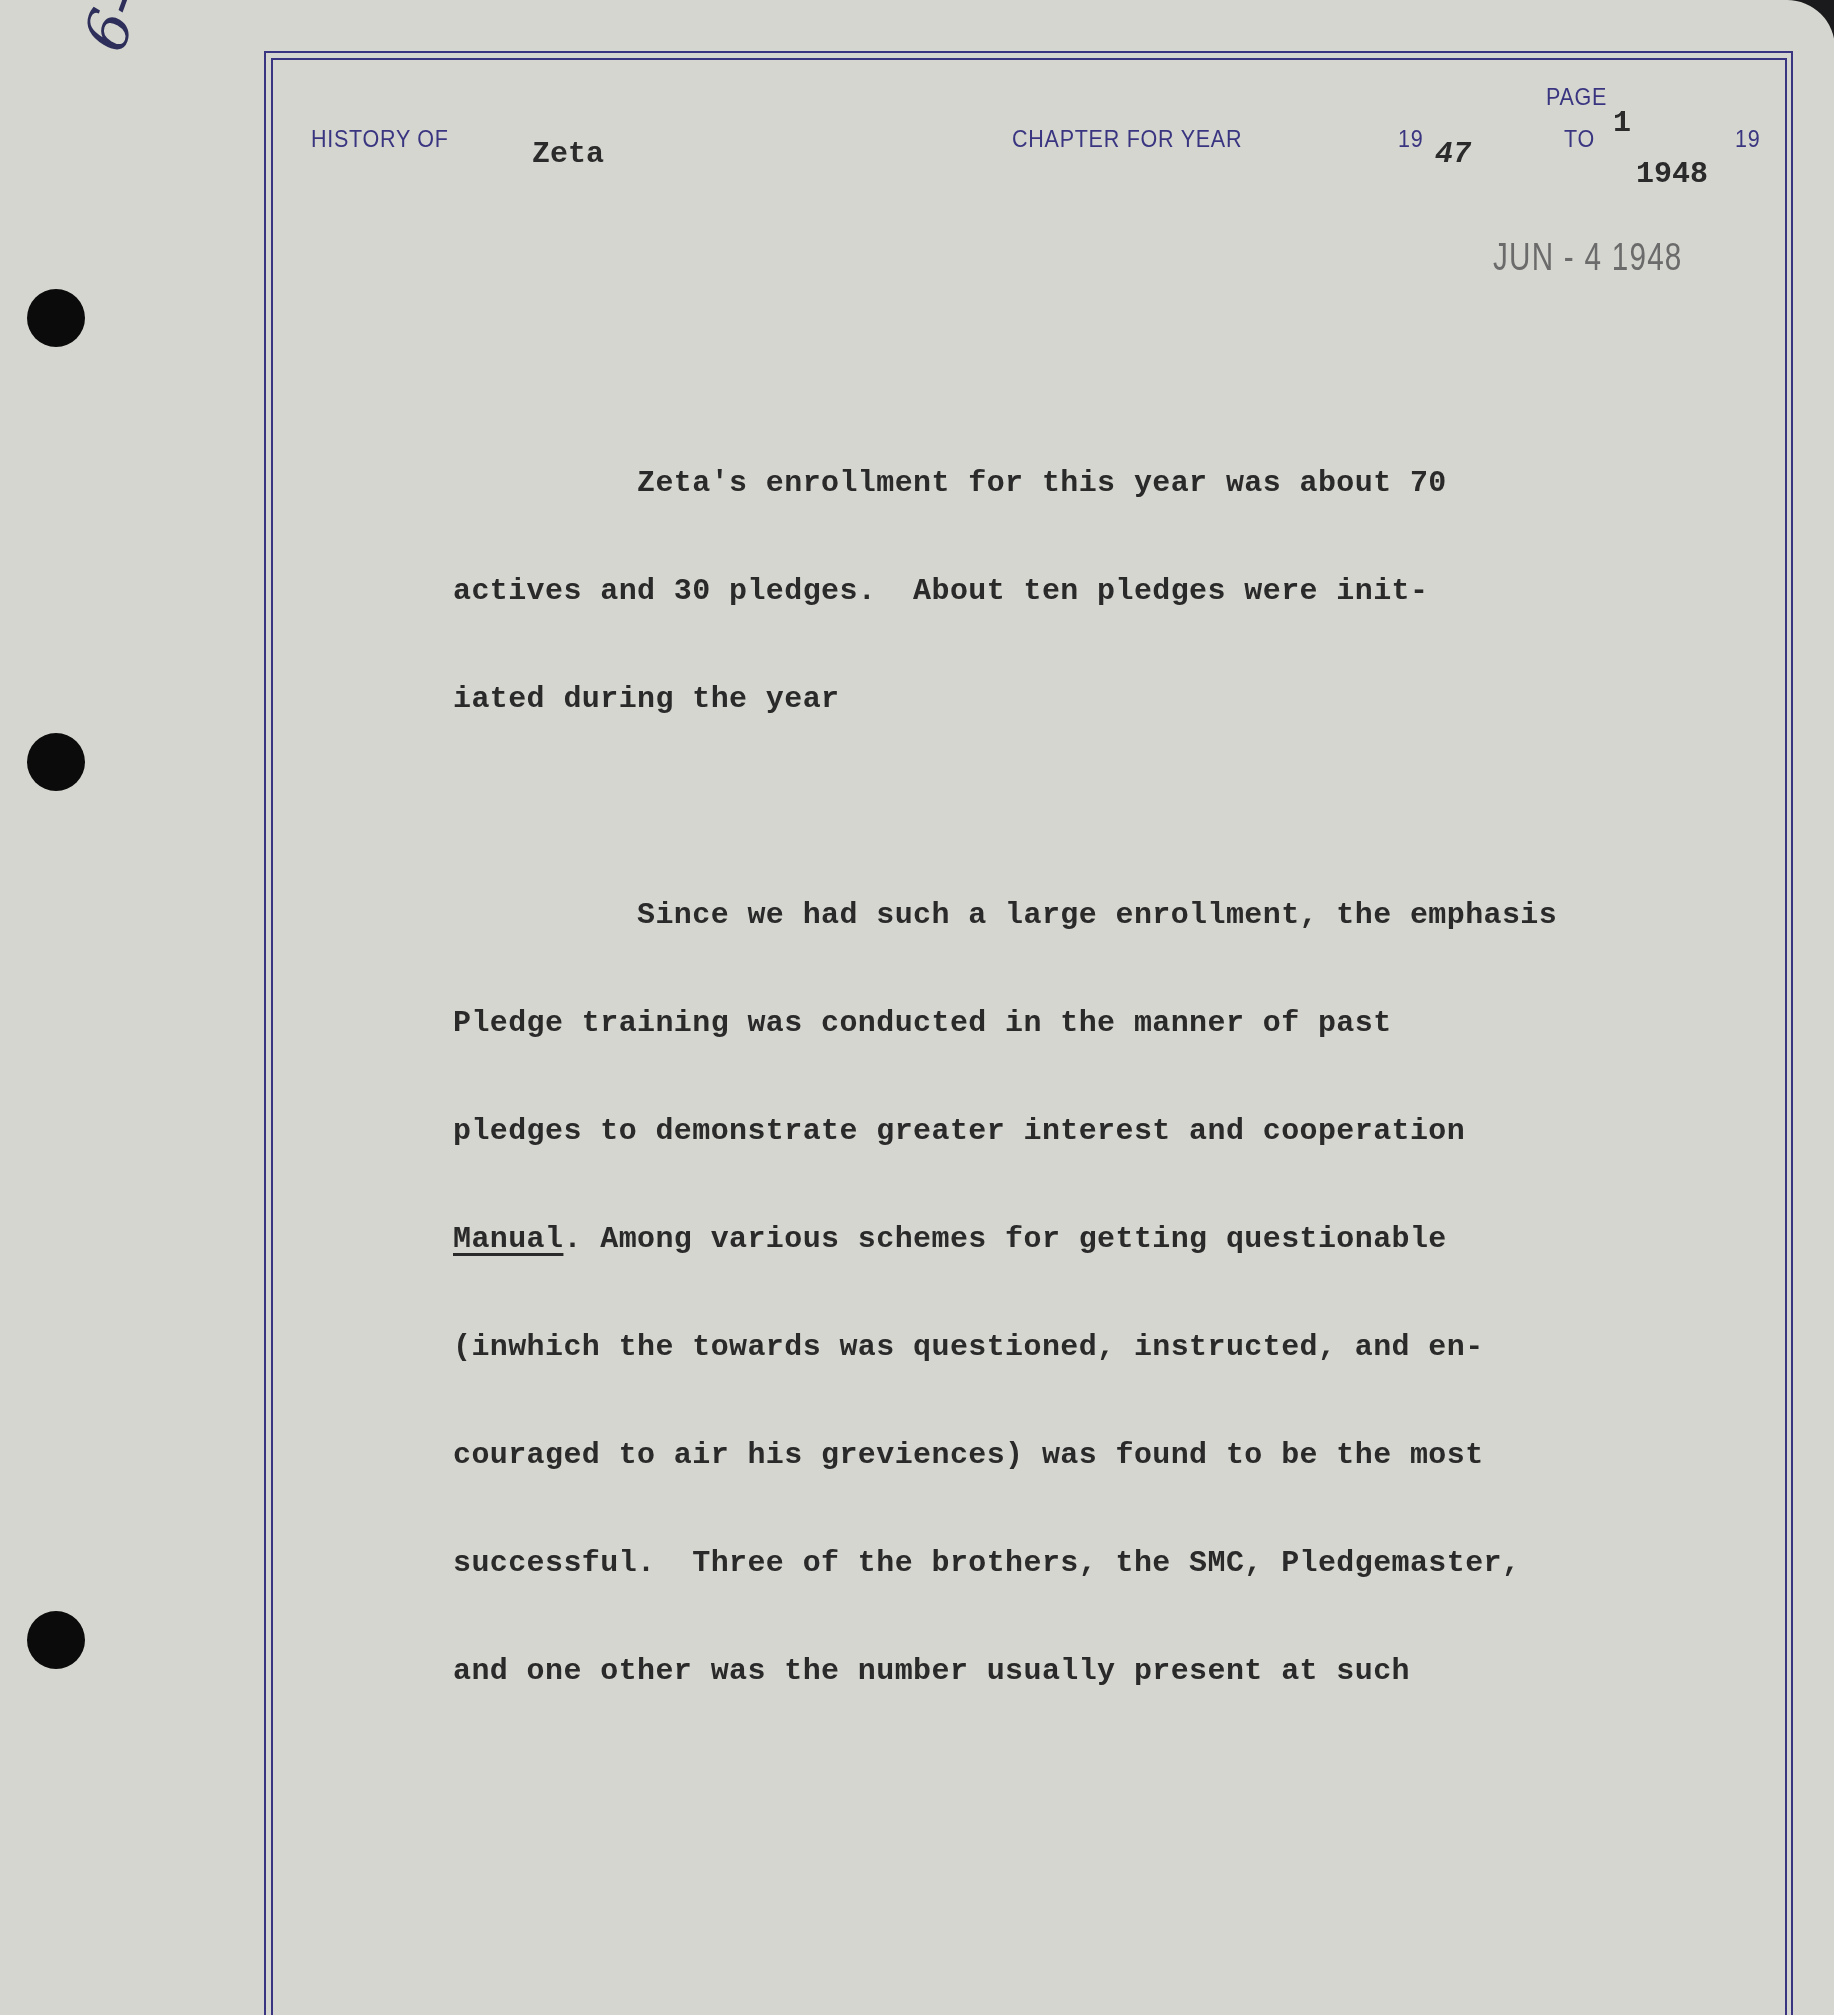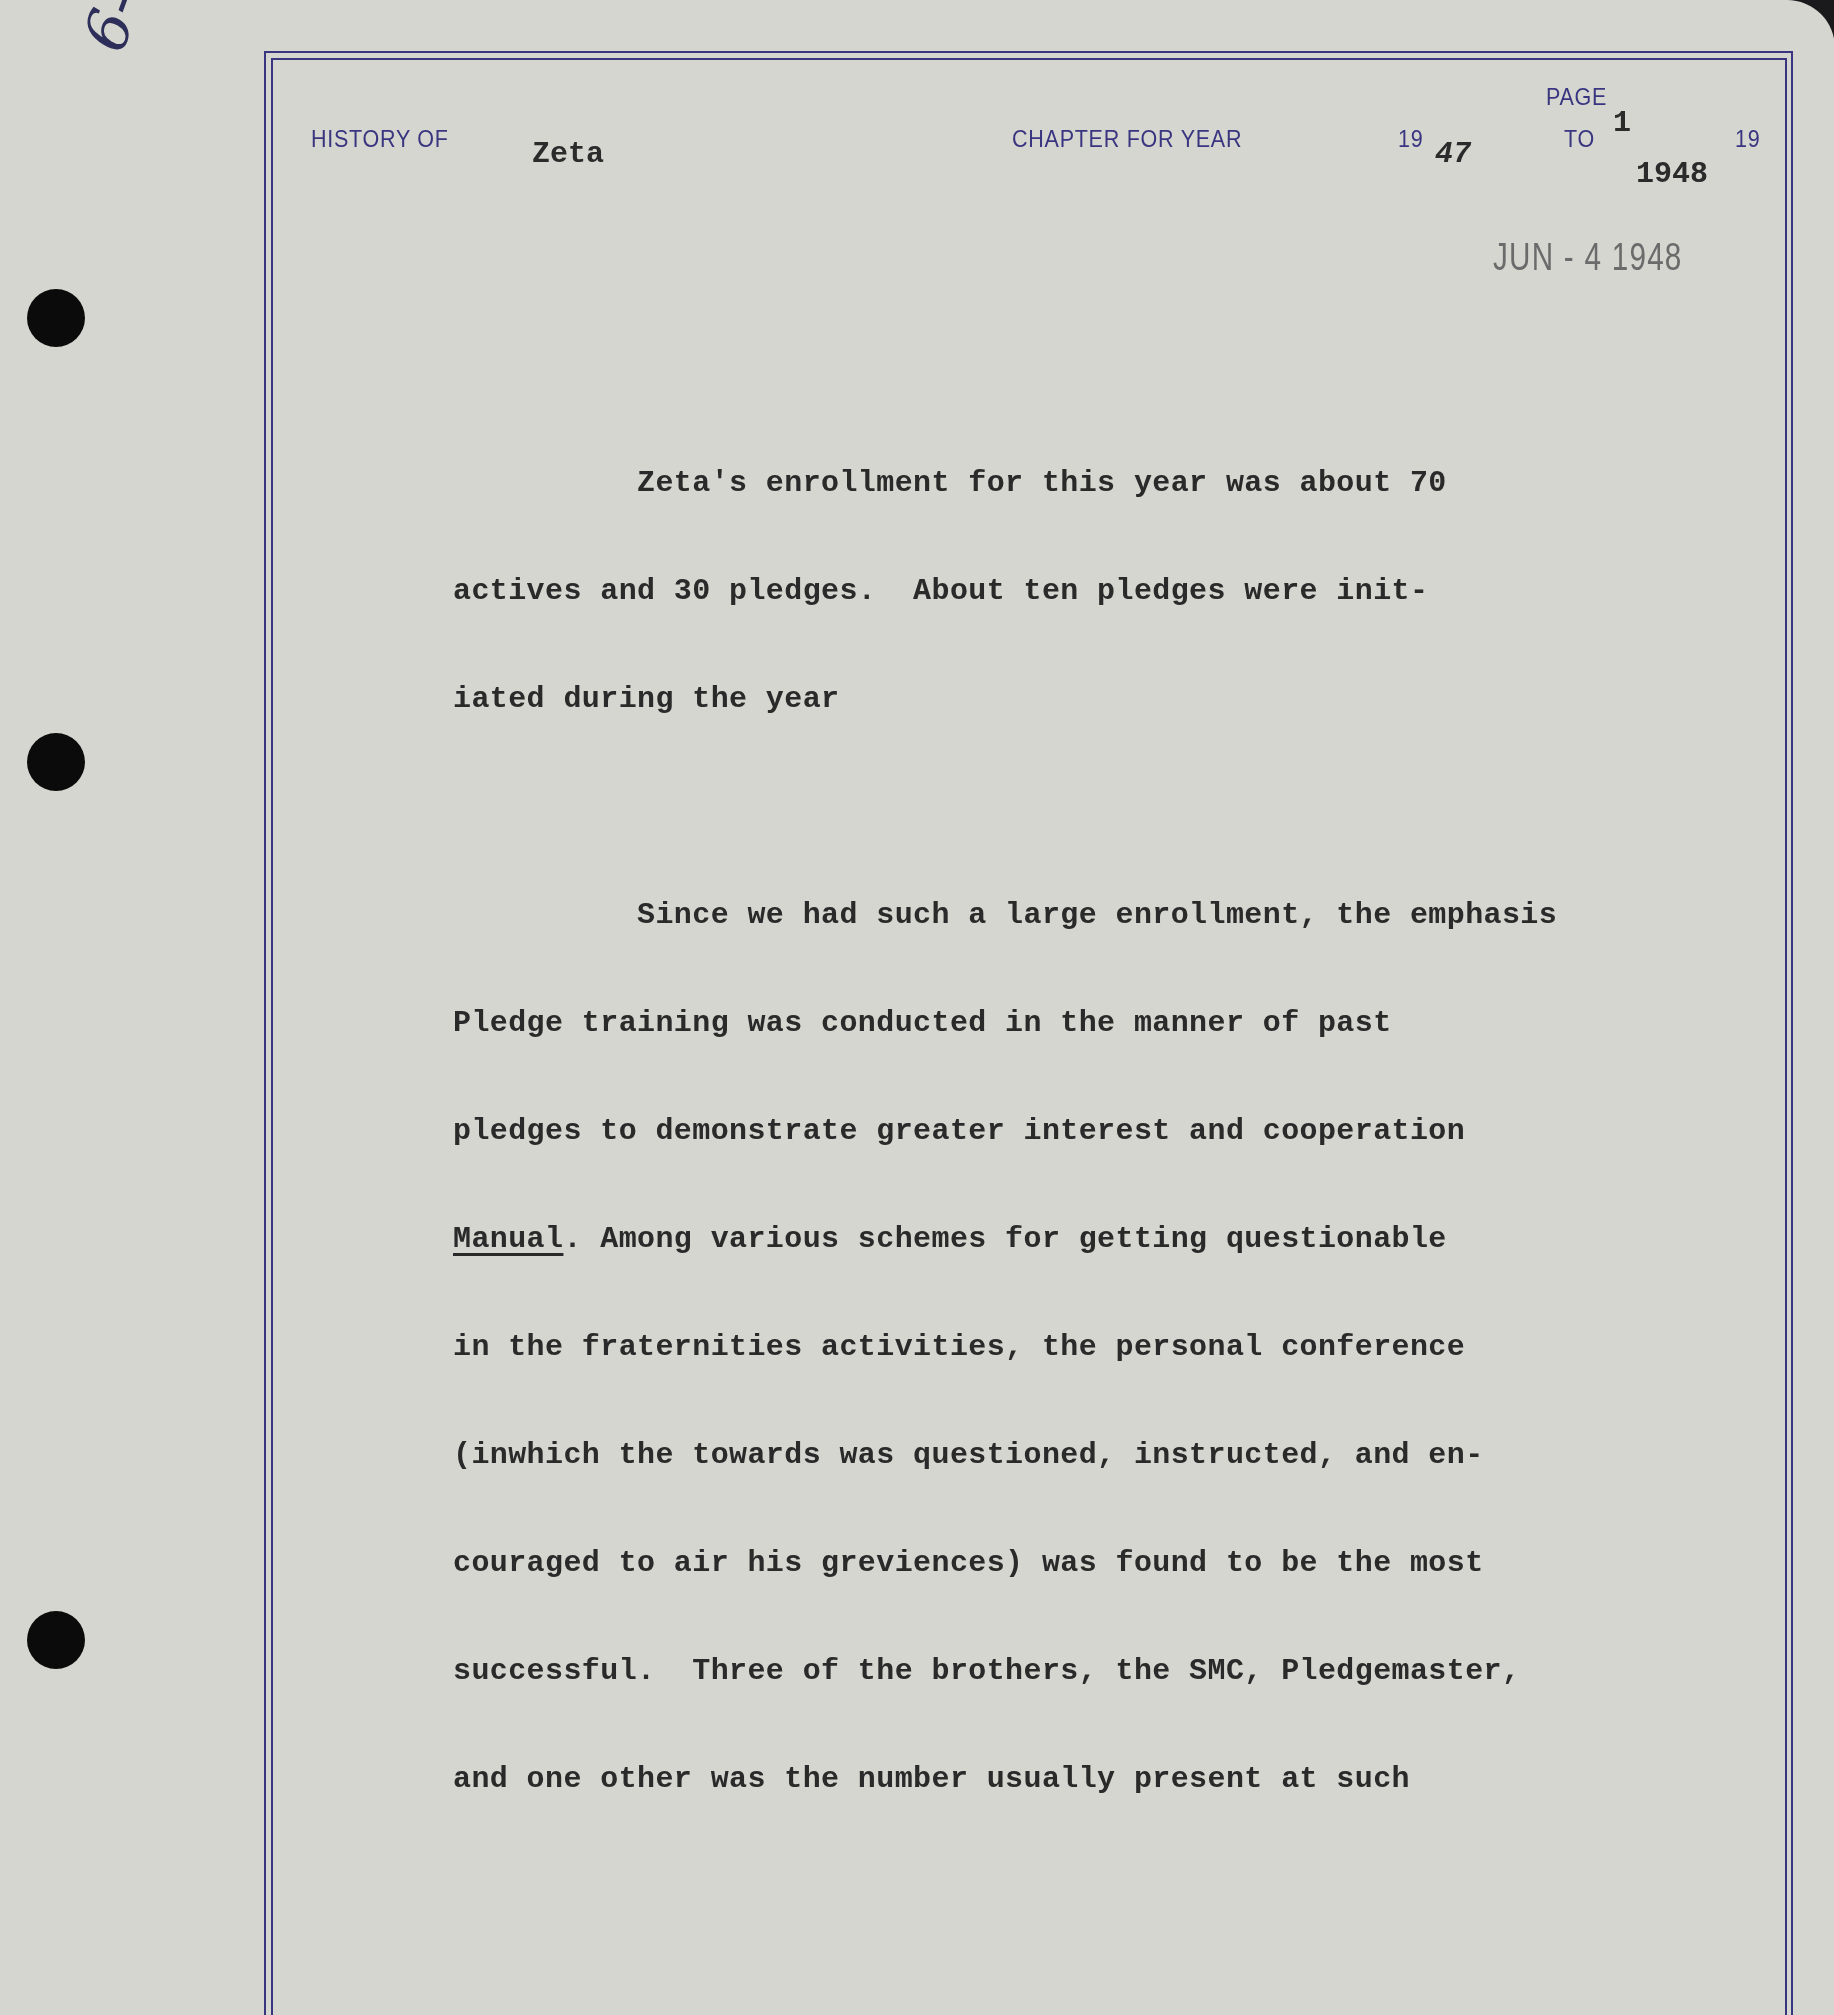--- a/index.html
+++ b/index.html
@@ -89,21 +89,20 @@
       <span class="line">          Zeta's enrollment for this year was about 70</span>
       <span class="line">actives and 30 pledges.  About ten pledges were init-</span>
       <span class="line">iated during the year</span>
     </div>
 
     <div class="para">
       <span class="line">          Since we had such a large enrollment, the emphasis</span>
       <span class="line">Pledge training was conducted in the manner of past</span>
       <span class="line">pledges to demonstrate greater interest and cooperation</span>
       <span class="line"><span class="ul">Manual</span><span id="manual-rest">. Among various schemes for getting questionable</span></span>
-      <span class="line">in the fraternities activities, the personal conference</span>
       <span class="line">(inwhich the towards was questioned, instructed, and en-</span>
       <span class="line">couraged to air his greviences) was found to be the most</span>
       <span class="line">successful.  Three of the brothers, the SMC, Pledgemaster,</span>
       <span class="line">and one other was the number usually present at such</span>
       
     </div>
 
   </div>
 
 </div>

